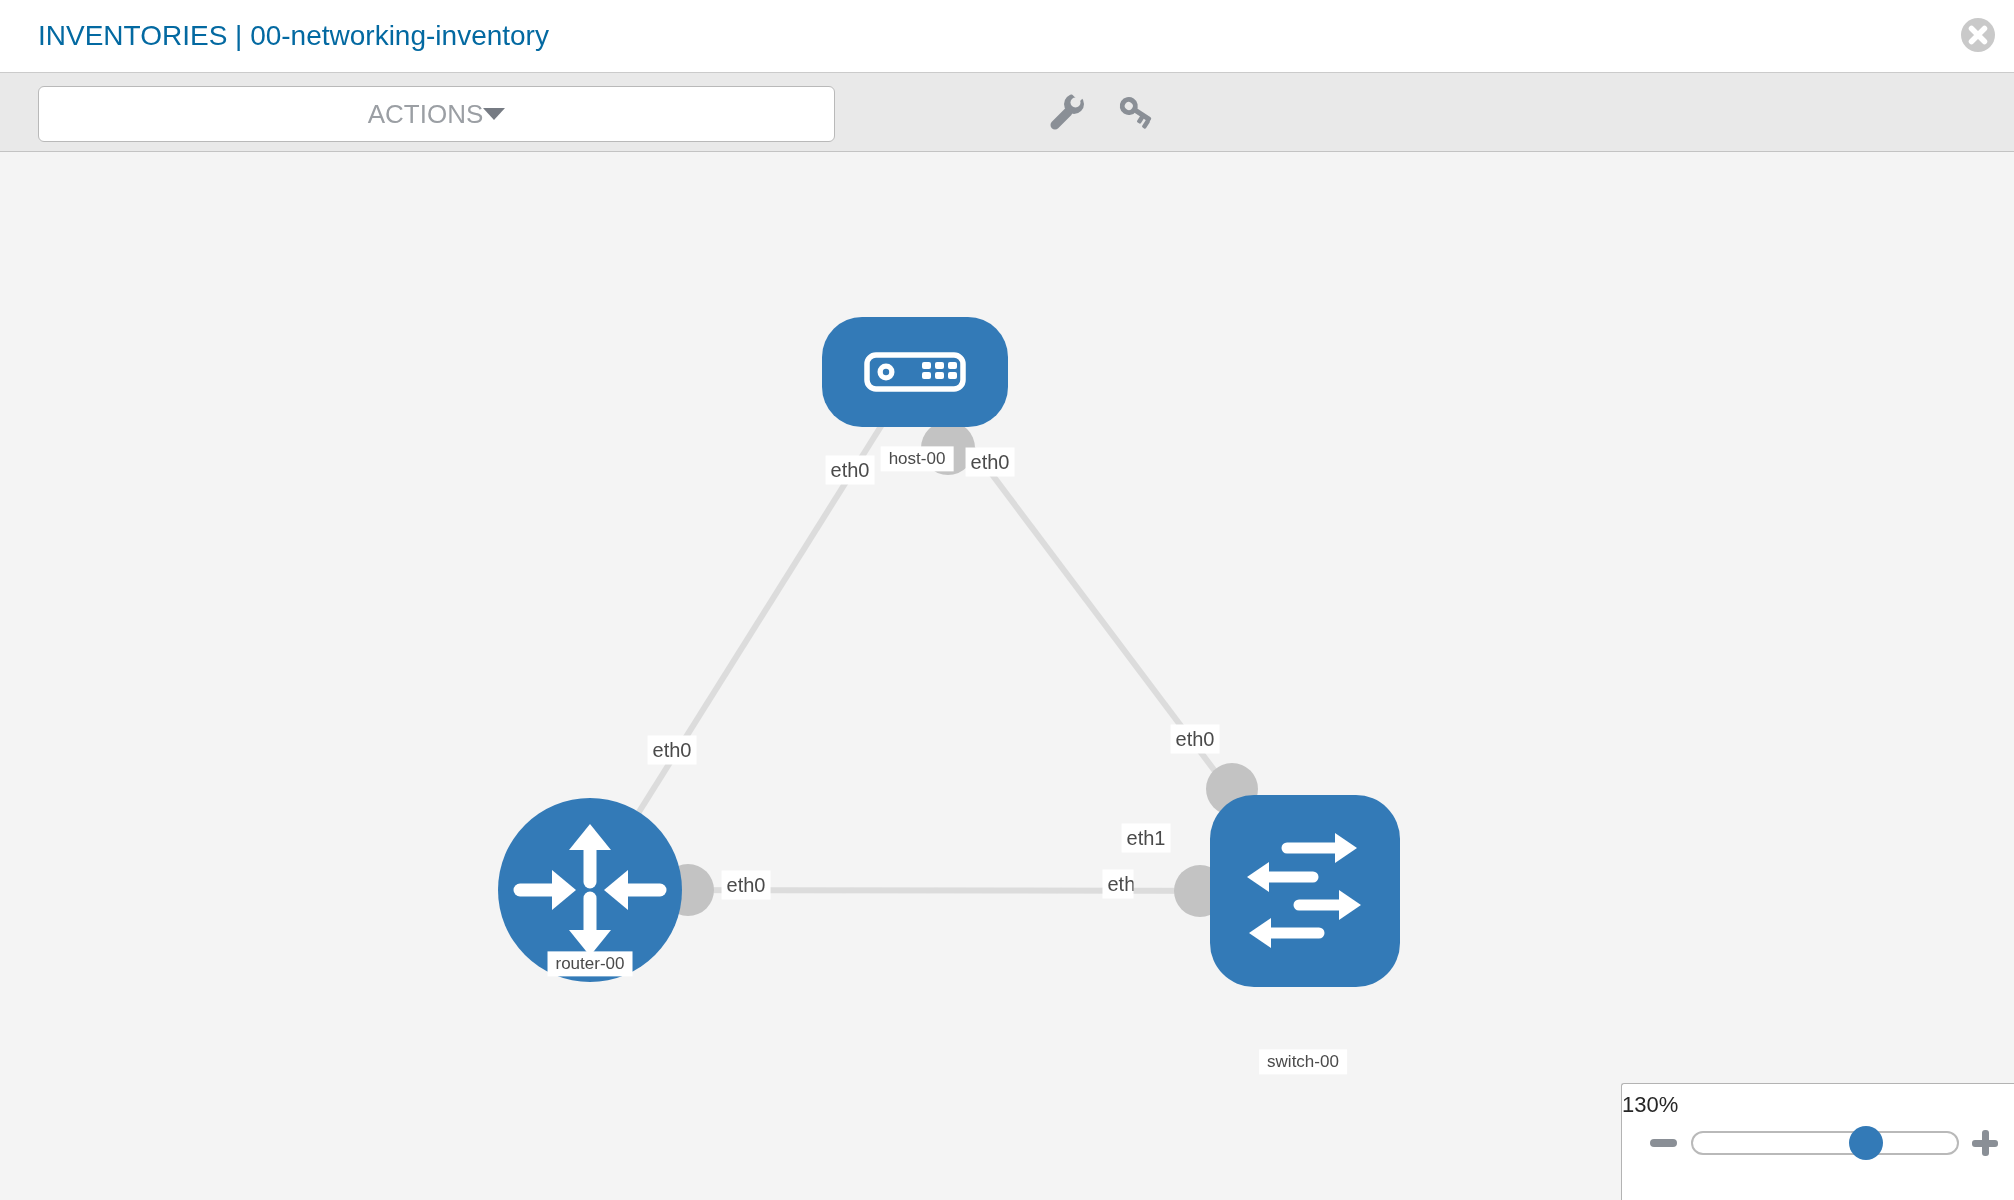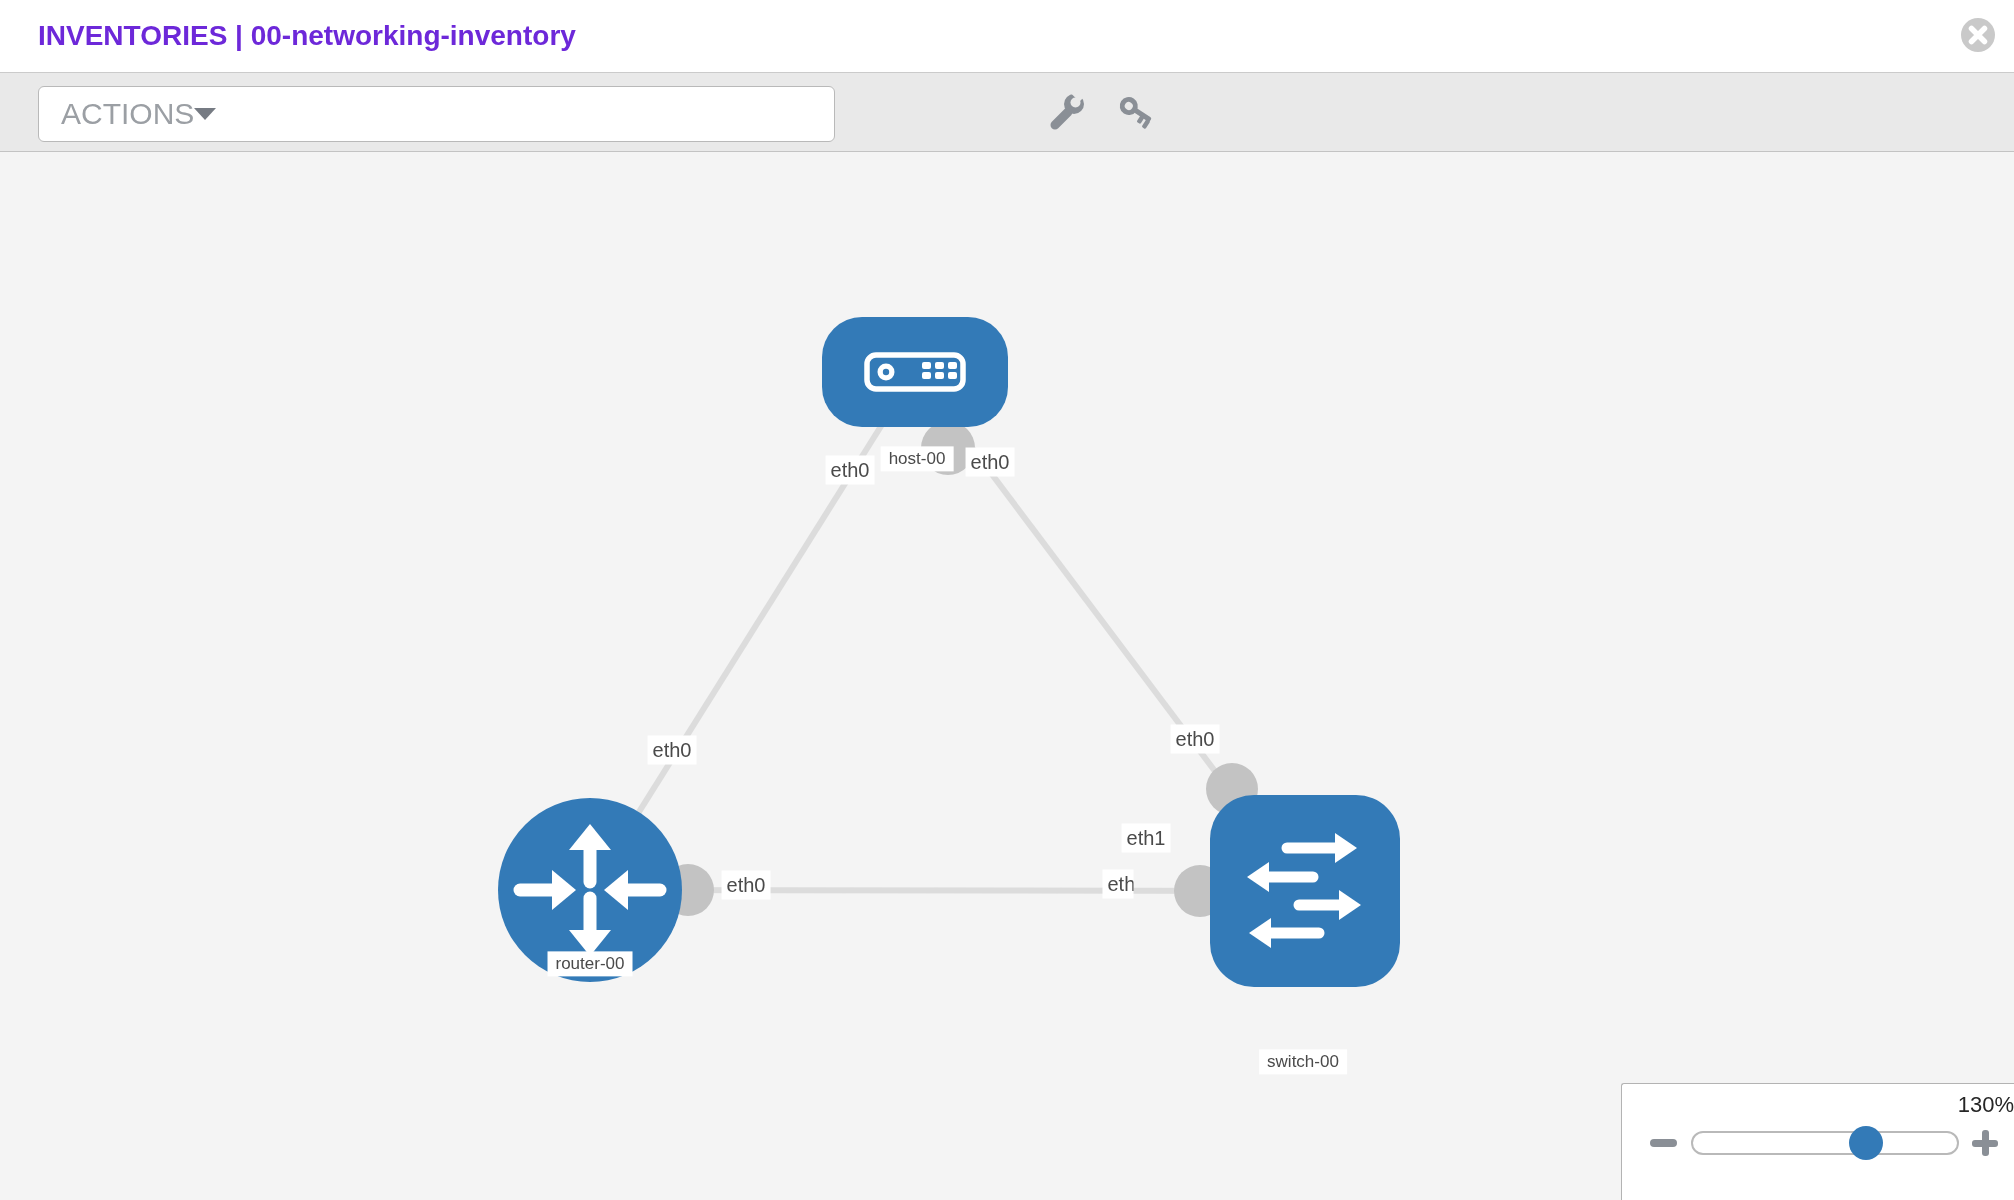--- a/index.html
+++ b/index.html
@@ -2,29 +2,29 @@
 <html><head>
 <meta charset="utf-8">
 <style>
   html,body { margin:0; padding:0; background:#ffffff; }
   body { font-family:"Liberation Sans", sans-serif; }
   #app { position:relative; width:2014px; height:1200px; background:#ffffff; overflow:hidden; }
 
   
   .header { position:absolute; top:0; left:0; right:0; height:72px; background:#ffffff; z-index:10; }
   .page-title { position:absolute; left:38px; top:50%; transform:translateY(-50%);
-                font-size:28px; font-weight:bold; color:#6d28d9; white-space:nowrap; }
+                font-size:28px; font-weight:normal; color:#0369a1; white-space:nowrap; }
   .close-btn { position:absolute; right:18px; top:17px; width:36px; height:36px; cursor:pointer; }
 
   
   .toolbar { position:absolute; top:72px; left:0; right:0; height:78px; background:#e9e9e9;
              border-top:1px solid #cbcbcb; border-bottom:1px solid #c3c3c3; box-sizing:content-box; z-index:10; }
   .select { position:absolute; background:#ffffff; border:1px solid #b9b9b9; border-radius:6px;
-            display:flex; align-items:center; justify-content:flex-start;
-            padding:0 22px; color:#9b9fa4; font-size:30px; box-sizing:border-box; cursor:pointer; }
+            display:flex; align-items:center; justify-content:center;
+            padding:0 22px; color:#9b9fa4; font-size:26px; box-sizing:border-box; cursor:pointer; }
   .select-actions { left:38px; top:13px; width:797px; height:56px; }
   .select-search  { left:1183px; top:14px; width:791px; height:52px; }
   .caret { width:0; height:0; border-left:11px solid transparent; border-right:11px solid transparent;
            border-top:12px solid #767b83; }
   .tool-icons { position:absolute; left:1047px; top:12px; display:flex; gap:31px; }
   .tool-icons svg { cursor:pointer; }
 
   
   .canvas { position:absolute; top:151px; left:0; right:0; bottom:0; background:#f4f4f4; }
   #graph-svg { position:absolute; top:0; left:0; z-index:1; }
@@ -32,21 +32,21 @@
   .iface-label, .node-label { position:absolute; transform:translate(-50%,-50%);
       background:#ffffff; color:#4a4a4a; white-space:nowrap; z-index:2; line-height:1.25; }
   .iface-label { font-size:20px; padding:2px 5px; }
   .node-label  { font-size:17px; padding:2px 8px; }
   .clip { overflow:hidden; padding-right:0; }
 
   
   .zoom-panel { position:absolute; left:1621px; top:1083px; width:393px; height:117px;
                 background:#ffffff; border:1px solid #b3b3b3; border-right:none; border-bottom:none;
                 border-top-left-radius:3px; box-sizing:border-box; z-index:6; }
-  .zoom-level { position:absolute; top:8px; left:0; width:100%; text-align:right;
+  .zoom-level { position:absolute; top:8px; left:0; width:100%; text-align:left;
                 font-size:22px; color:#262626; }
   .zoom-minus { position:absolute; left:28px; top:55px; width:27px; height:8px; border-radius:4px;
                 background:#8a8f96; cursor:pointer; }
   .zoom-track { position:absolute; left:69px; top:47px; width:268px; height:24px; background:#ffffff;
                 border:2px solid #b9b9b9; border-radius:13px; box-sizing:border-box; cursor:pointer; }
   .zoom-thumb { position:absolute; top:-7px; width:34px; height:34px; border-radius:50%;
                 background:#337ab7; cursor:grab; }
   .zoom-plus  { position:absolute; left:350px; top:46px; width:26px; height:26px; cursor:pointer; }
   .zoom-plus::before { content:""; position:absolute; left:0; top:10px; width:26px; height:7px;
                        border-radius:3px; background:#8a8f96; }

